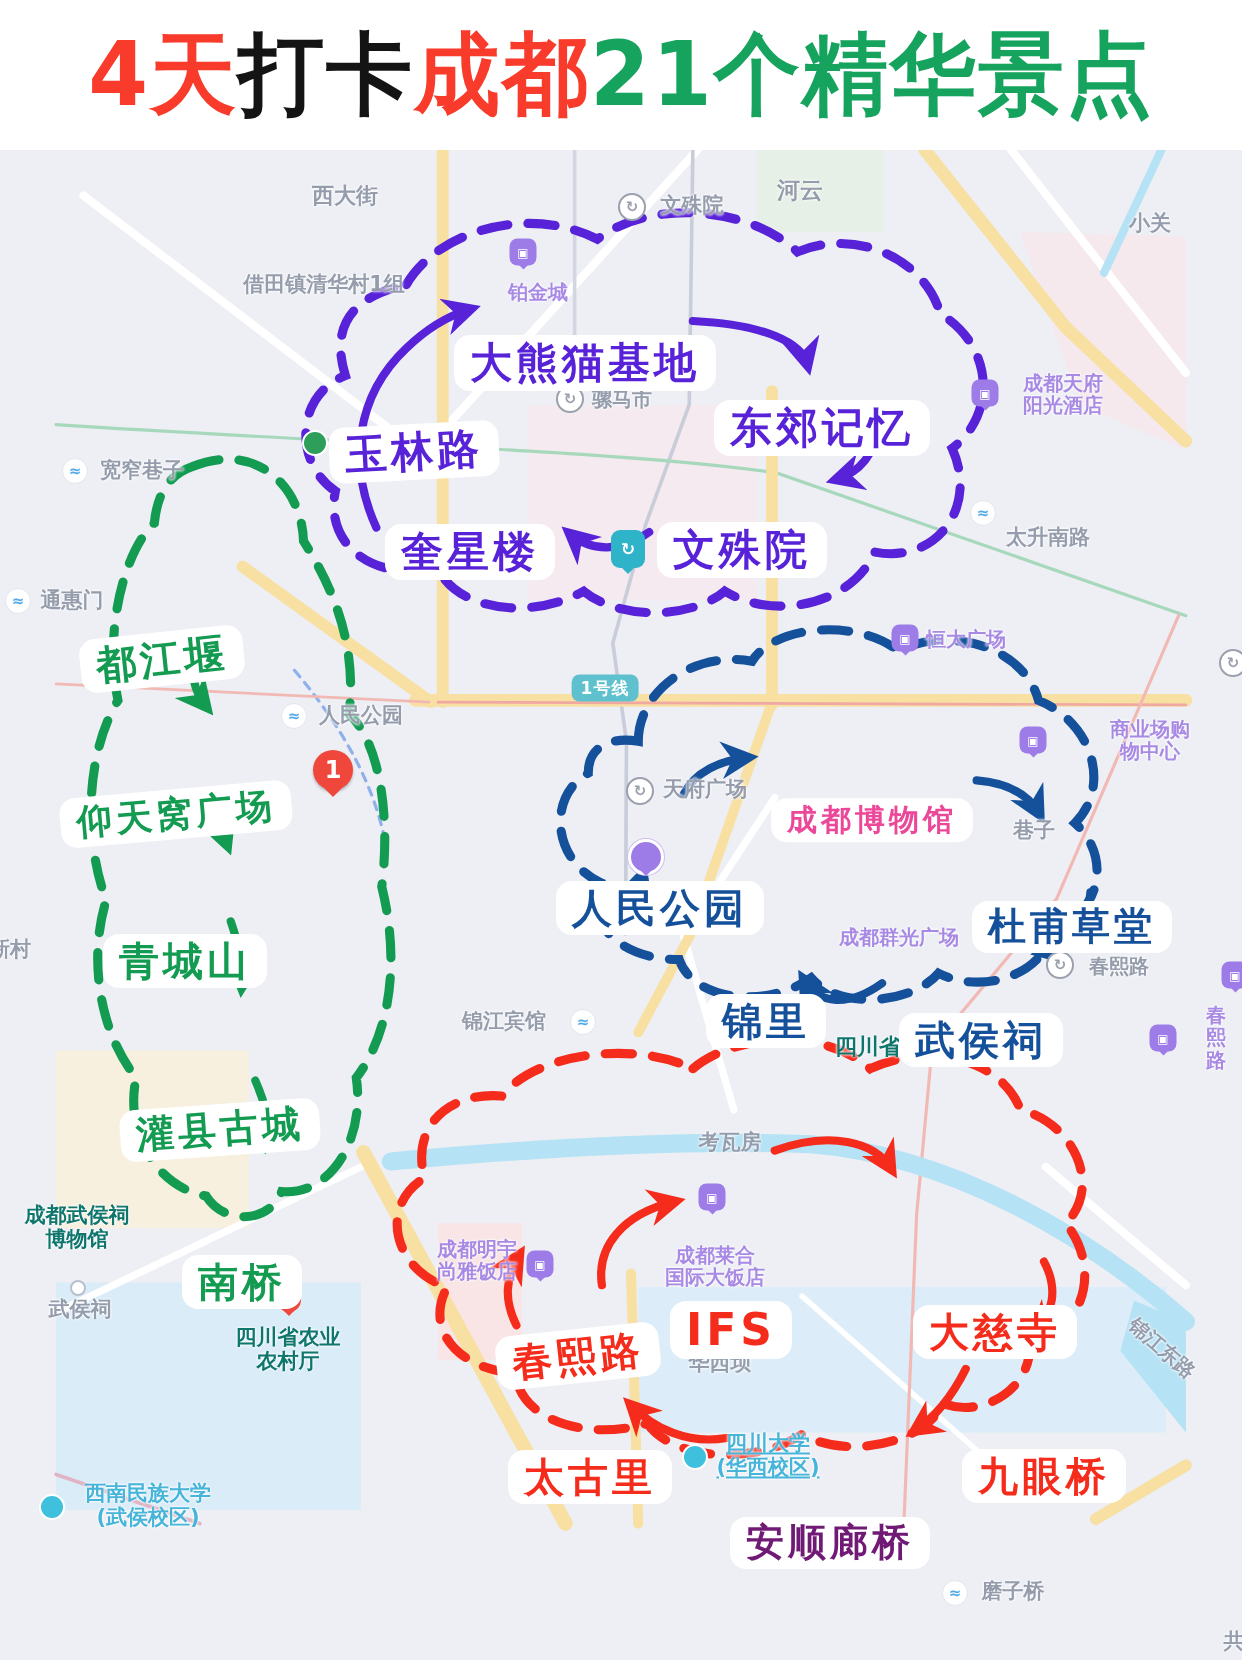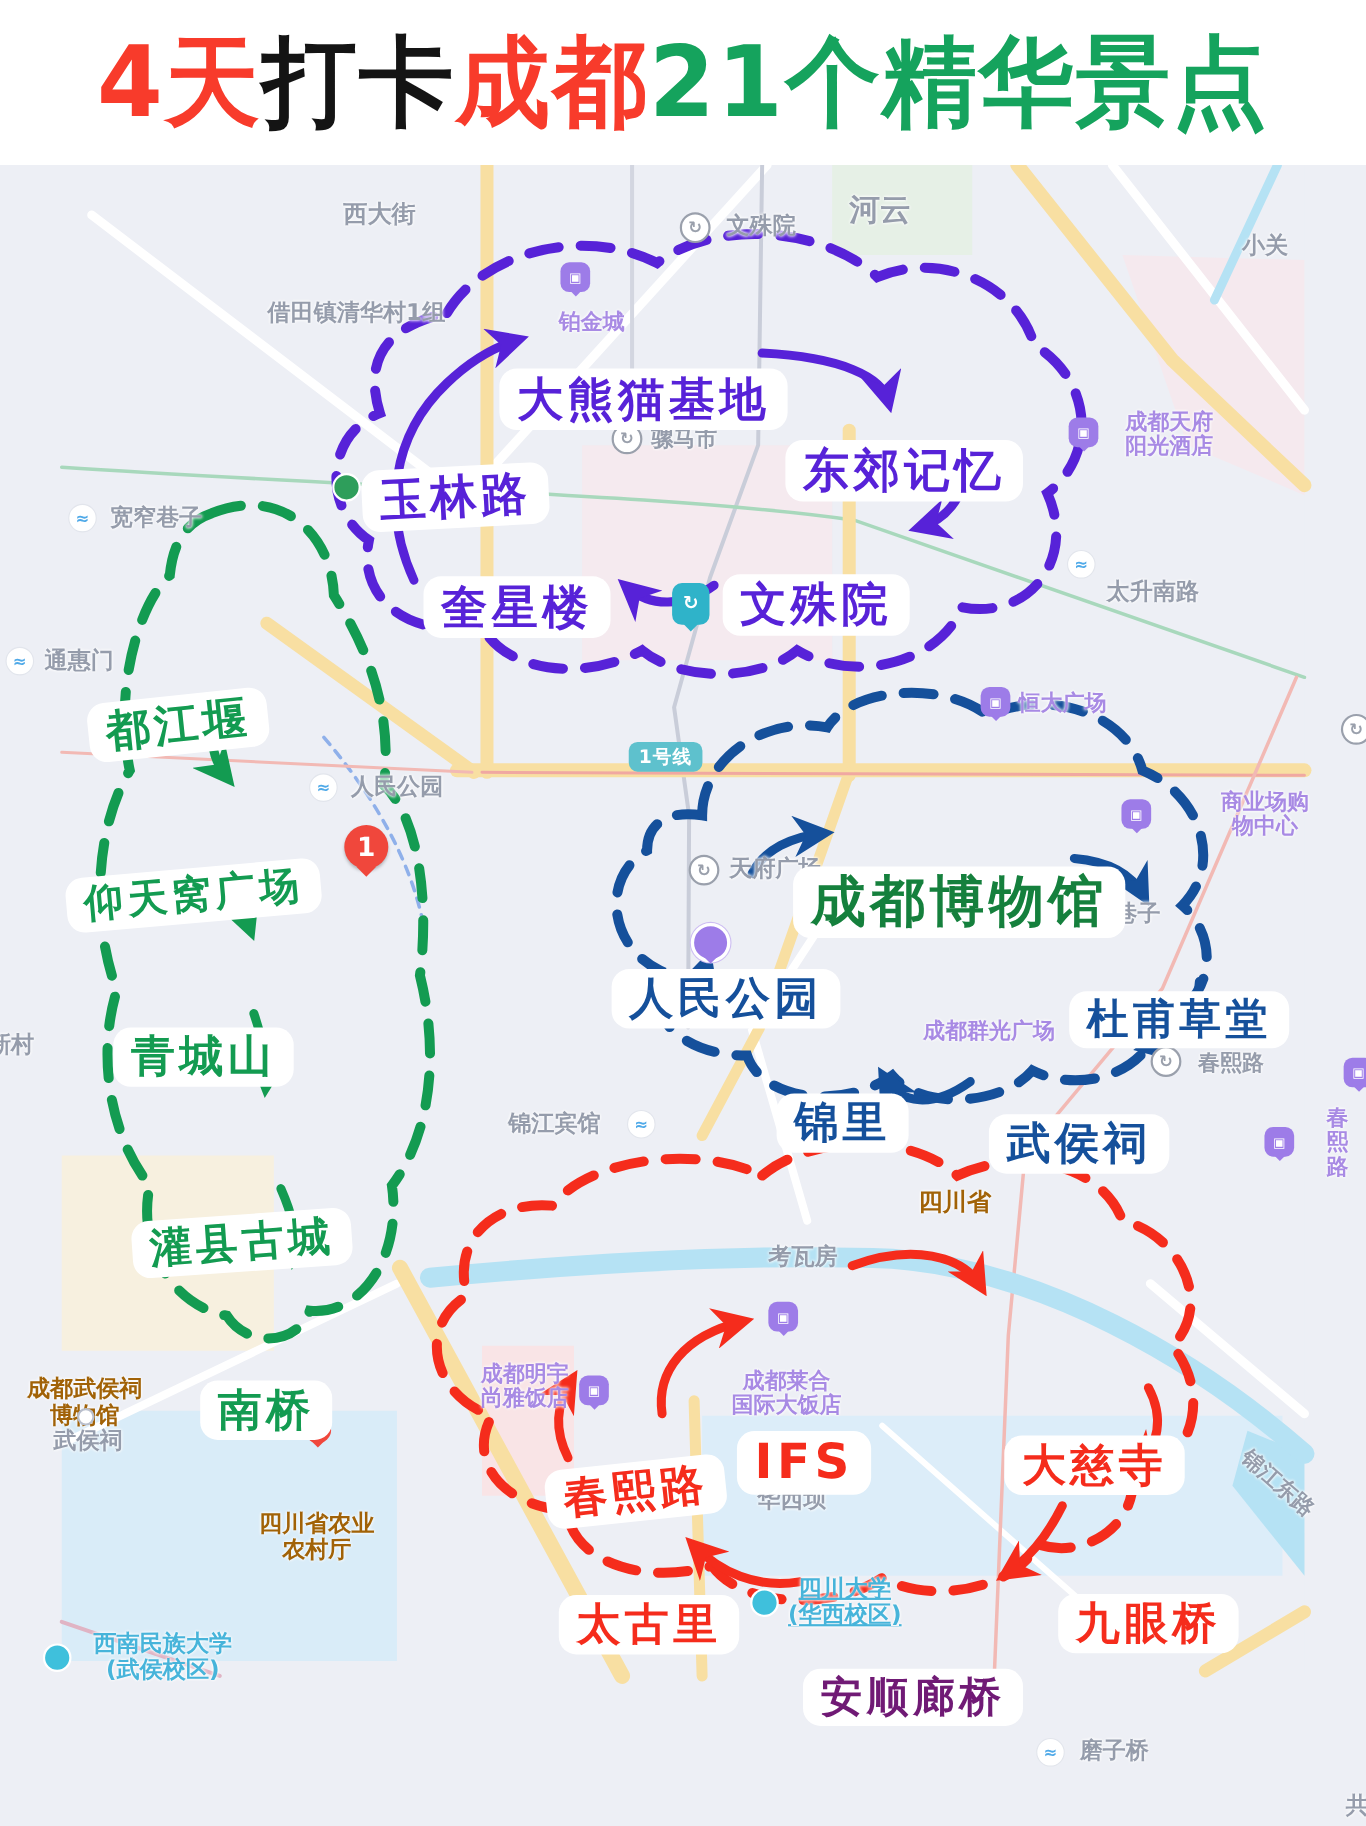--- a/index.html
+++ b/index.html
@@ -9,21 +9,21 @@
          align-items:center;justify-content:center;white-space:nowrap;
          font-weight:900;font-size:86px;letter-spacing:2px;transform:scaleY(1.04);}
   .title span{display:inline-block;}
   .map{position:absolute;left:0;top:150px;width:1242px;height:1510px;background:#edeff5;}
   .map svg{position:absolute;left:0;top:0;}
   .lbl{position:absolute;transform:translate(-50%,-50%);white-space:pre-line;text-align:center;
        line-height:1.12;font-weight:700;}
   .poi-gray{color:#959cab;text-shadow:0 0 3px #fff,0 0 3px #fff;}
   .poi-purple{color:#a88ae4;text-shadow:0 0 3px #fff,0 0 3px #fff;}
   .poi-teal{color:#47b4da;text-shadow:0 0 3px #fff,0 0 3px #fff;}
-  .poi-red{color:#a16207;text-shadow:0 0 3px #fff,0 0 3px #fff;margin-top:47px;}
+  .poi-red{color:#0f766e;text-shadow:0 0 3px #fff,0 0 3px #fff;}
   .stop{position:absolute;transform:translate(-50%,-50%);background:#ffffff;border-radius:16px;
         padding:6px 16px;font-weight:900;white-space:nowrap;letter-spacing:4px;line-height:1.05;}
   .icn{position:absolute;transform:translate(-50%,-50%);display:flex;align-items:center;justify-content:center;}
   .ic-metro{width:24px;height:24px;border-radius:50%;background:#fff;border:2px solid #9aa0ac;
             color:#9aa0ac;font-size:15px;font-weight:700;}
   .ic-water{width:24px;height:24px;border-radius:50%;background:#fff;border:1px solid #e2e5ec;
             color:#4fa9e8;font-size:15px;font-weight:900;}
   .ic-ppin{width:27px;height:27px;border-radius:8px;background:#9d7ce8;color:#fff;font-size:12px;}
   .ic-ppin:after,.ic-tpin:after,.ic-rpin:after{content:"";position:absolute;left:50%;top:100%;
             transform:translate(-50%,-2px);border:6px solid transparent;}
@@ -150,21 +150,21 @@
         <path d="M506,1442 C492,1414 494,1390 509,1365" marker-end="url(#m3)"></path>
         <path d="M600,1398 C594,1356 622,1320 680,1306" marker-end="url(#m3)"></path>
         <path d="M790,1250 C850,1228 900,1240 918,1270" marker-end="url(#m3)"></path>
         <path d="M1086,1372 C1102,1402 1096,1430 1076,1448" marker-end="url(#m3)"></path>
         <path d="M1000,1490 C986,1518 968,1542 944,1558" marker-end="url(#m3)"></path>
         <path d="M737,1566 C694,1573 658,1556 632,1530" marker-end="url(#m3)"></path>
       </g>
     </svg>
     <div id="overlays">
         <div class="lbl poi-gray" style="font-size: 22px; left: 345px; top: 46px;">西大街</div>
-        <div class="lbl poi-gray" style="font-size: 28px; left: 800px; top: 41px;">河云</div>
+        <div class="lbl poi-gray" style="font-size: 23px; left: 800px; top: 41px;">河云</div>
         <div class="lbl poi-gray" style="font-size: 21px; left: 1150px; top: 74px;">小关</div>
         <div class="lbl poi-gray" style="font-size: 21px; left: 324px; top: 135px;">借田镇清华村1组</div>
         <div class="lbl poi-purple" style="font-size: 20px; left: 538px; top: 142px;">铂金城</div>
         <div class="lbl poi-purple" style="font-size: 20px; left: 1063px; top: 244px;">成都天府
 阳光酒店</div>
         <div class="lbl poi-gray" style="font-size: 21px; left: 142px; top: 321px;">宽窄巷子</div>
         <div class="lbl poi-gray" style="font-size: 20px; left: 622px; top: 249px;">骡马市</div>
         <div class="lbl poi-gray" style="font-size: 21px; left: 692px; top: 56px;">文殊院</div>
         <div class="lbl poi-gray" style="font-size: 21px; left: 1048px; top: 364px; margin-top: 24px;">太升南路</div>
         <div class="lbl poi-gray" style="font-size: 21px; left: 72px; top: 451px;">通惠门</div>
@@ -223,21 +223,21 @@
         <div class="icn ic-gdot" style="left: 315px; top: 293px;"></div>
         <div class="icn ic-wdot" style="left: 78px; top: 1138px;"></div>
         <div class="icn ic-rpin-s" style="left: 289px; top: 1150px;"></div>
         <div class="icn ic-rpin" style="left: 333px; top: 620px;">1</div>
         <div class="badge" style="left: 605px; top: 538px;">1号线</div>
         <div class="stop" style="color: rgb(87, 34, 216); font-size: 42px; left: 585px; top: 213px;">大熊猫基地</div>
         <div class="stop" style="color: rgb(87, 34, 216); font-size: 42px; left: 414px; top: 302px; transform: translate(-50%, -50%) rotate(-3deg);">玉林路</div>
         <div class="stop" style="color: rgb(87, 34, 216); font-size: 42px; left: 822px; top: 278px;">东郊记忆</div>
         <div class="stop" style="color: rgb(87, 34, 216); font-size: 42px; left: 470px; top: 402px;">奎星楼</div>
         <div class="stop" style="color: rgb(87, 34, 216); font-size: 42px; left: 742px; top: 400px;">文殊院</div>
-        <div class="stop" style="color: #15803d; font-size: 50px; left: 872px; top: 670px;">成都博物馆</div>
+        <div class="stop" style="color: #ec4899; font-size: 30px; left: 872px; top: 670px;">成都博物馆</div>
         <div class="stop" style="color: rgb(21, 80, 155); font-size: 40px; left: 660px; top: 758px;">人民公园</div>
         <div class="stop" style="color: rgb(21, 80, 155); font-size: 38px; left: 1072px; top: 777px;">杜甫草堂</div>
         <div class="stop" style="color: rgb(21, 80, 155); font-size: 40px; left: 766px; top: 871px;">锦里</div>
         <div class="stop" style="color: rgb(21, 80, 155); font-size: 40px; left: 981px; top: 890px;">武侯祠</div>
         <div class="stop" style="color: rgb(19, 155, 81); font-size: 40px; left: 162px; top: 509px; transform: translate(-50%, -50%) rotate(-6deg);">都江堰</div>
         <div class="stop" style="color: rgb(19, 155, 81); font-size: 36px; left: 176px; top: 664px; transform: translate(-50%, -50%) rotate(-5deg);">仰天窝广场</div>
         <div class="stop" style="color: rgb(19, 155, 81); font-size: 40px; left: 185px; top: 811px;">青城山</div>
         <div class="stop" style="color: rgb(19, 155, 81); font-size: 38px; left: 220px; top: 980px; transform: translate(-50%, -50%) rotate(-4deg);">灌县古城</div>
         <div class="stop" style="color: rgb(19, 155, 81); font-size: 40px; left: 242px; top: 1132px;">南桥</div>
         <div class="stop" style="color: rgb(245, 44, 28); font-size: 44px; left: 731px; top: 1180px;">IFS</div>

